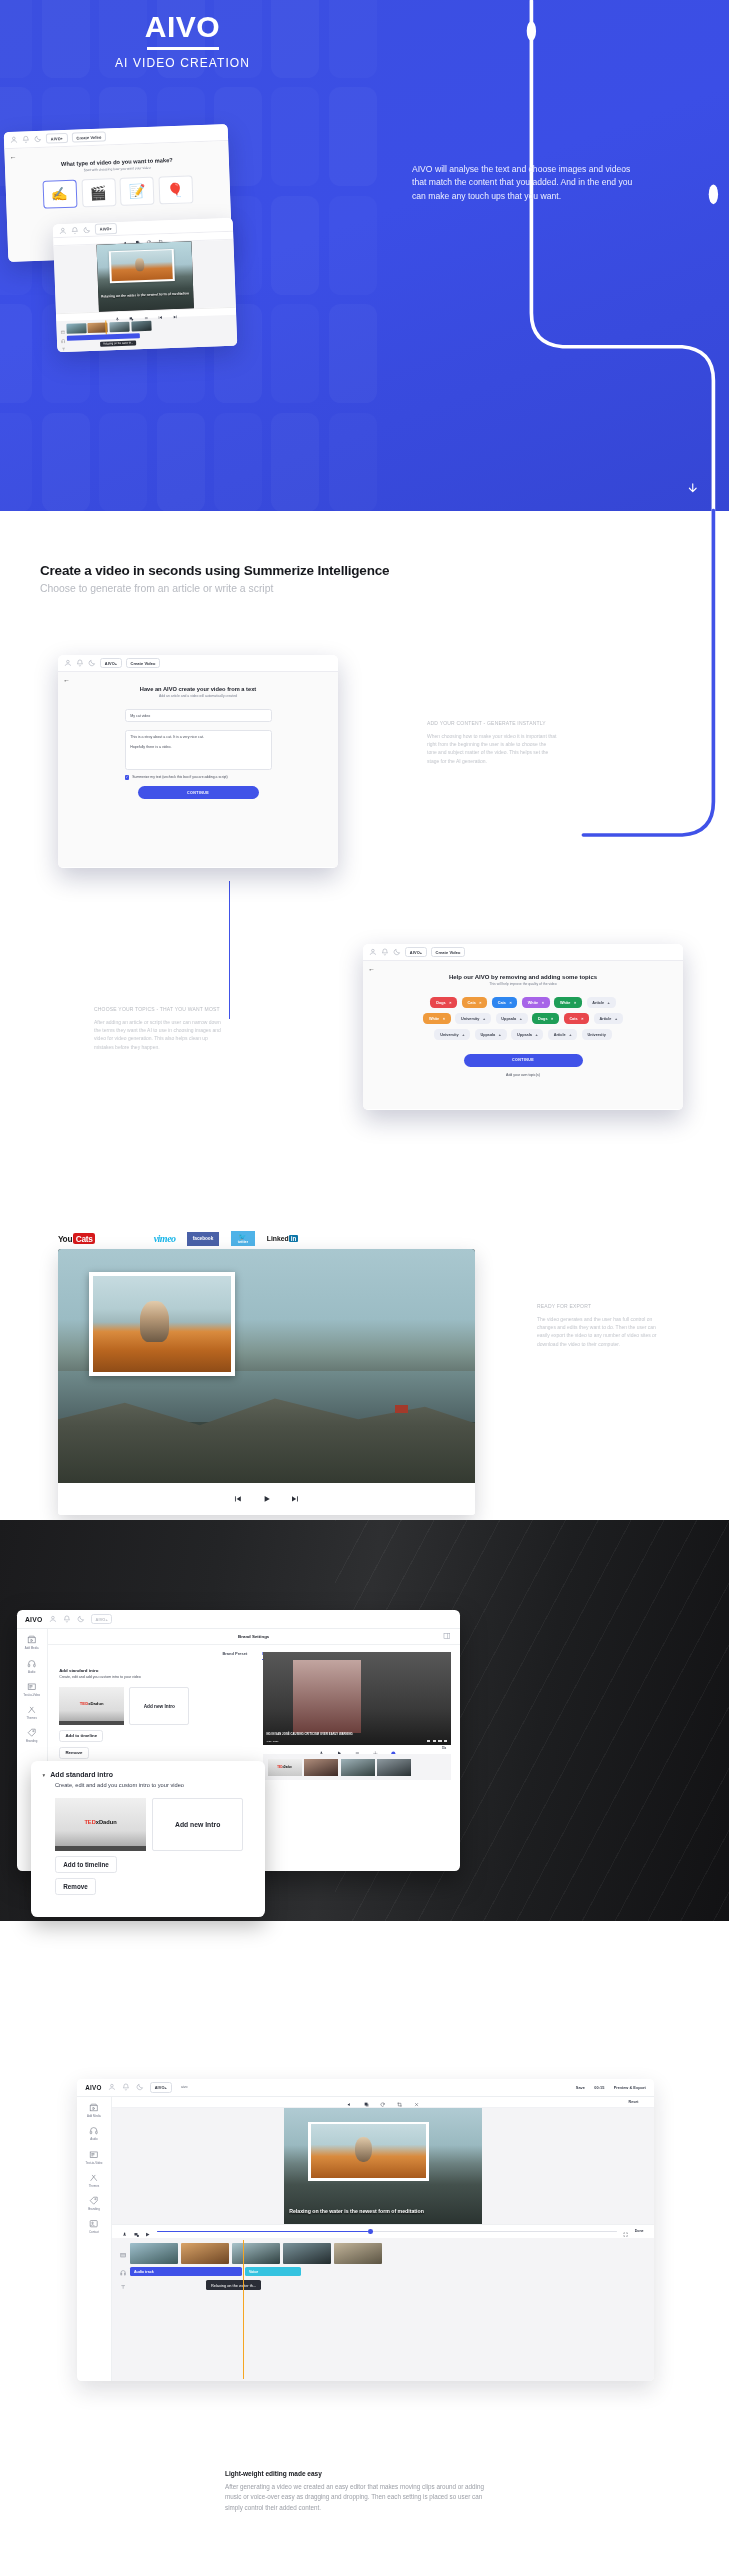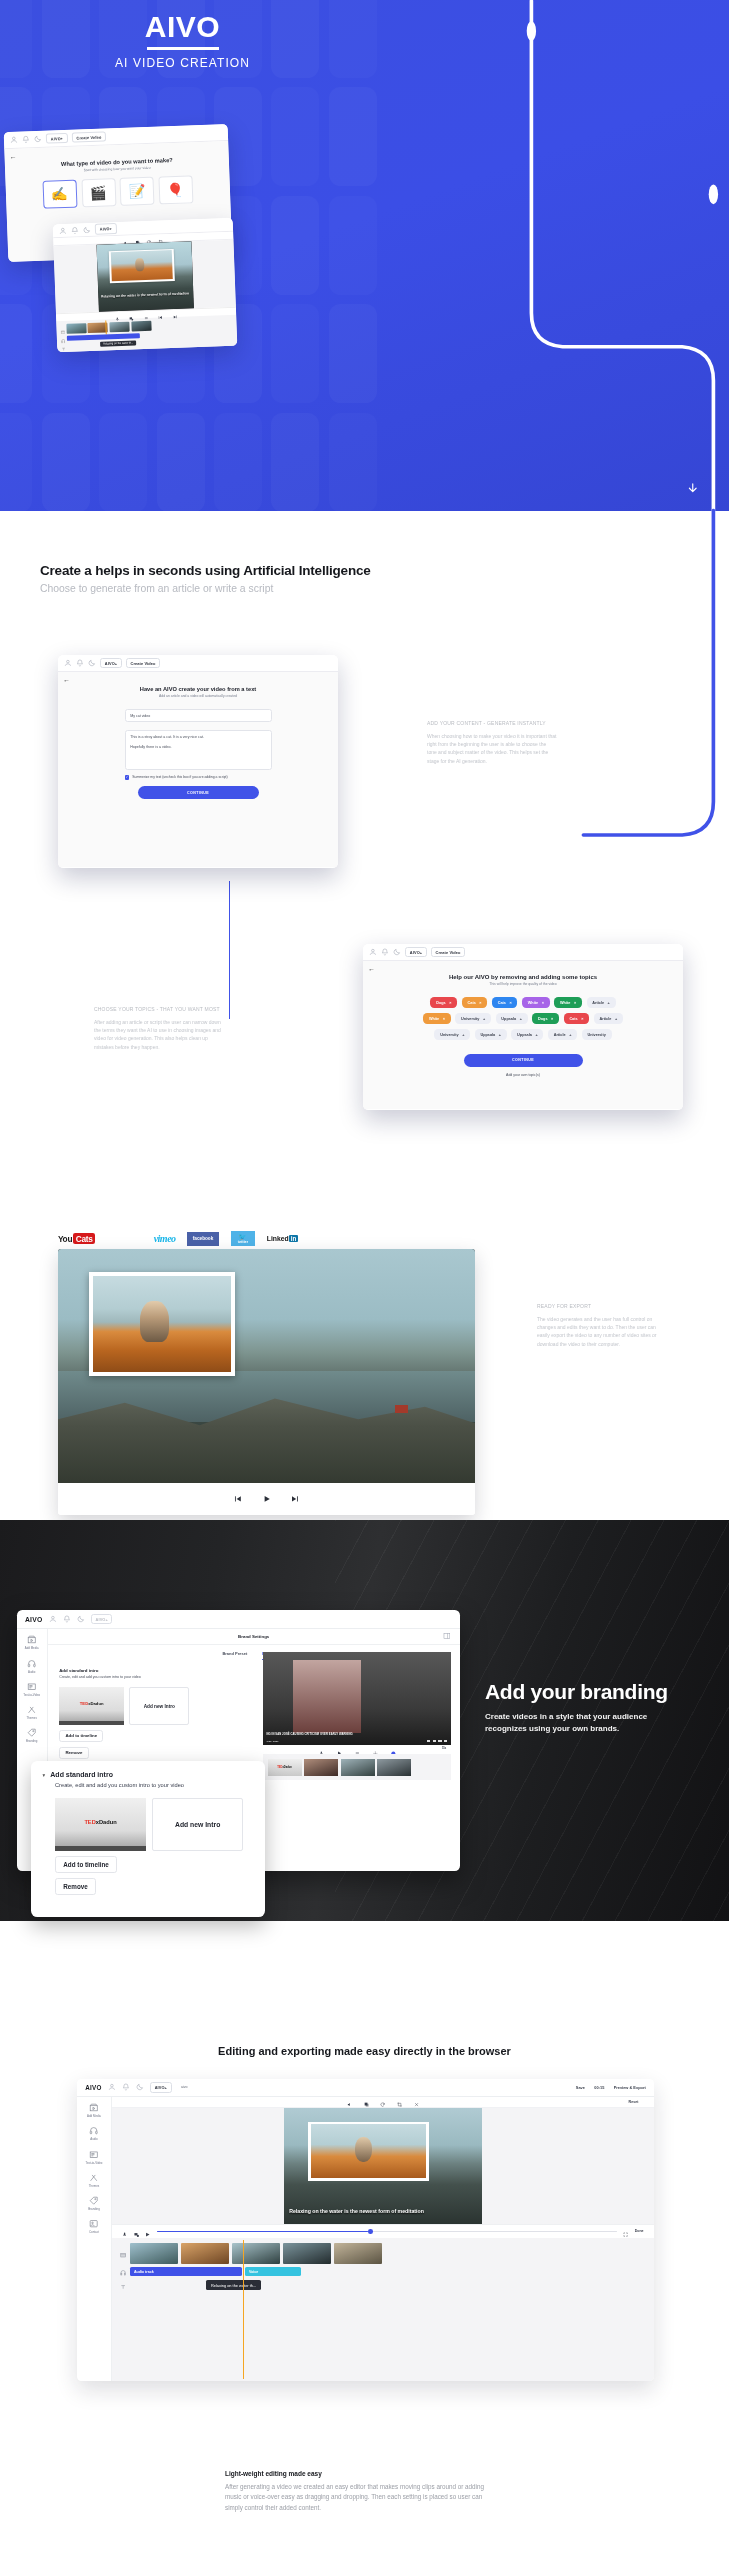--- a/index.html
+++ b/index.html
@@ -299,20 +299,21 @@
         </div>
     </div>
 
     <div class="brand">
       <div class="brand-name">AIVO</div>
       <div class="brand-rule"></div>
       <div class="brand-sub">AI VIDEO CREATION</div>
     </div>
 
     <div class="hero-copy">
+      <p class="hero-p">AIVO will analyse the text and choose images and videos that match the content that you added. And in the end you can make any touch ups that you want.</p>
     </div>
   </section>
 
   <svg class="connector" viewBox="0 0 400 1660">
     <path d="M 20 0 L 20 600 Q 20 660 80 665 L 310 665 Q 370 670 370 730 L 370 1540 Q 370 1600 310 1604 L 120 1604" fill="none" stroke="#ffffff" stroke-width="7" stroke-linecap="round"></path>
     <path d="M 370 980 L 370 1540 Q 370 1600 310 1604 L 120 1604" fill="none" stroke="#4052e8" stroke-width="7" stroke-linecap="round"></path>
     <ellipse cx="20" cy="58" rx="9" ry="19" fill="#ffffff"></ellipse>
     <ellipse cx="370" cy="372" rx="9" ry="19" fill="#ffffff"></ellipse>
   </svg>
 
@@ -452,21 +453,21 @@
             </svg></span>
         <span style="width:32px;"></span>
         <span class="cap-clip">Relaxing on the water th...</span>
       </div>
     </div>
   </div>
 
   <section class="sec2"></section>
 
   <div style="position:absolute;left:40px;top:563px;width:469px;">
-    <div class="h2">Create a helps in seconds using Artificial Intelligence</div>
+    <div class="h2">Create a video in seconds using Summerize Intelligence</div>
     <div class="h2-sub">Choose to generate from an article or write a script</div>
   </div>
 
   <div class="win w-article">
     <div class="win-top">
       <span class="ico">
           <svg viewBox="0 0 24 24" fill="none" stroke="currentColor" stroke-width="1.6">
             <circle cx="12" cy="8" r="4"></circle>
             <path d="M4 21c0-4 4-6 8-6s8 2 8 6"></path>
           </svg>
@@ -657,24 +658,20 @@
     </div>
   </div>
 
   <div style="position:absolute;left:537px;top:1303px;width:120px;">
     <div class="txtblk-title">READY FOR EXPORT</div>
     <div class="txtblk-body">The video generates and the user has full control on changes and edits they want to do. Then the user can easily export the video to any number of video sites or download the video to their computer.</div>
   </div>
 
   <section class="sec3"></section>
 
-  <div class="brand-copy">
-    <h2 class="brand-h">Add your branding</h2>
-    <p class="brand-p">Create videos in a style that your audience recognizes using your own brands.</p>
-  </div>
 
   <div class="w-brand">
     <div class="bp-top">
       <span class="bp-logo">AIVO</span>
       <span class="ico">
           <svg viewBox="0 0 24 24" fill="none" stroke="currentColor" stroke-width="1.6">
             <circle cx="12" cy="8" r="4"></circle>
             <path d="M4 21c0-4 4-6 8-6s8 2 8 6"></path>
           </svg>
         </span>
@@ -816,21 +813,20 @@
       <div class="addnew">Add new Intro</div>
     </div>
     <div style="margin-left:12.5px;">
       <div class="minibtn">Add to timeline</div><br>
       <div class="minibtn">Remove</div>
     </div>
   </div>
 
   <section class="sec4"></section>
 
-  <div class="h4">Editing and exporting made easy directly in the browser</div>
 
   <div class="w-editor">
     <div class="ed-top">
       <span class="ed-logo">AIVO</span>
       <span class="ico">
           <svg viewBox="0 0 24 24" fill="none" stroke="currentColor" stroke-width="1.6">
             <circle cx="12" cy="8" r="4"></circle>
             <path d="M4 21c0-4 4-6 8-6s8 2 8 6"></path>
           </svg>
         </span>

